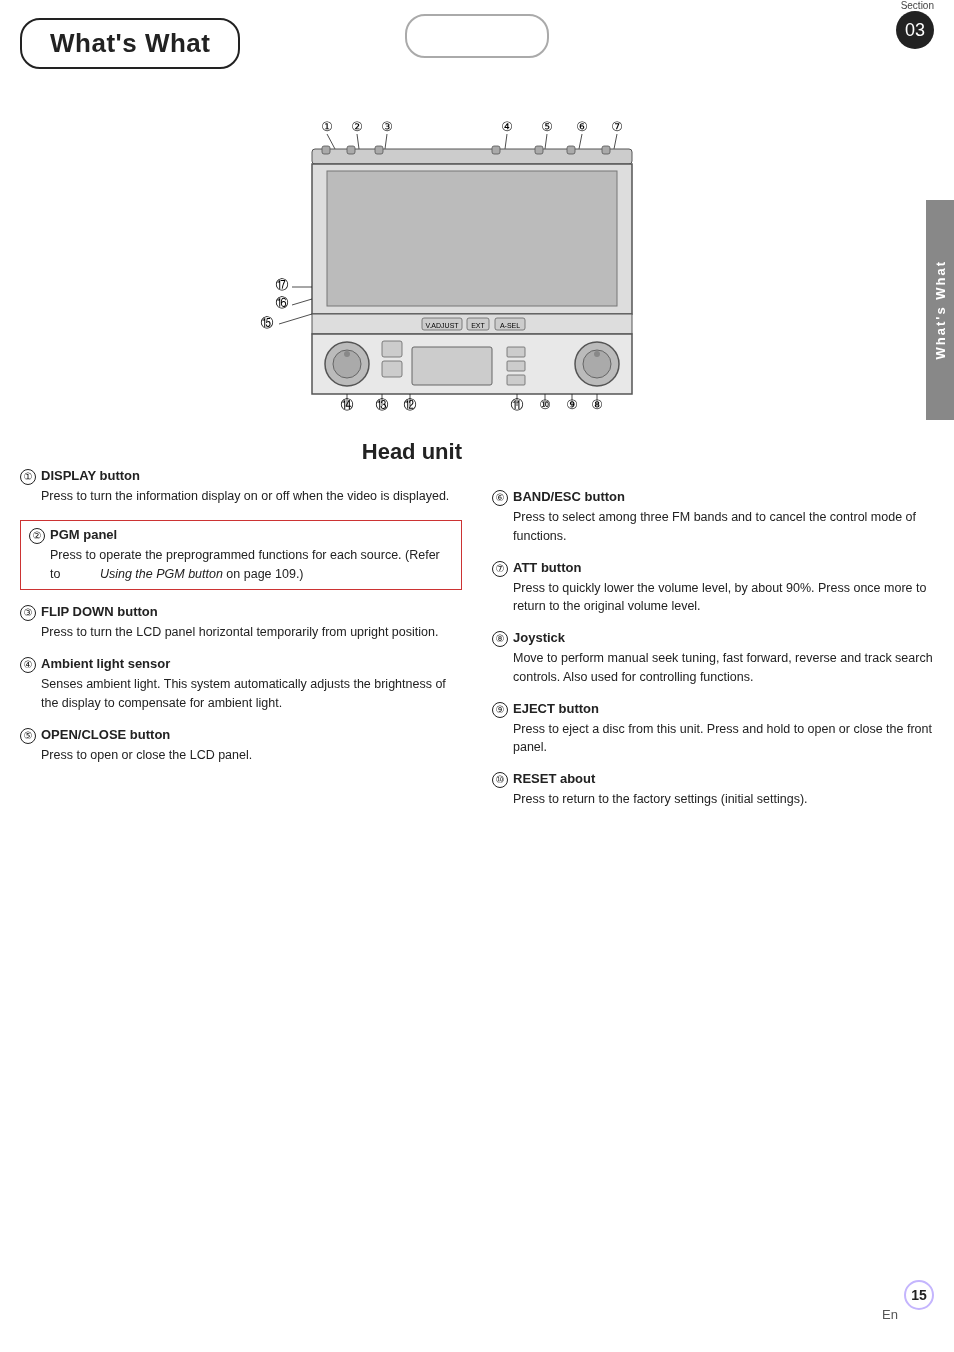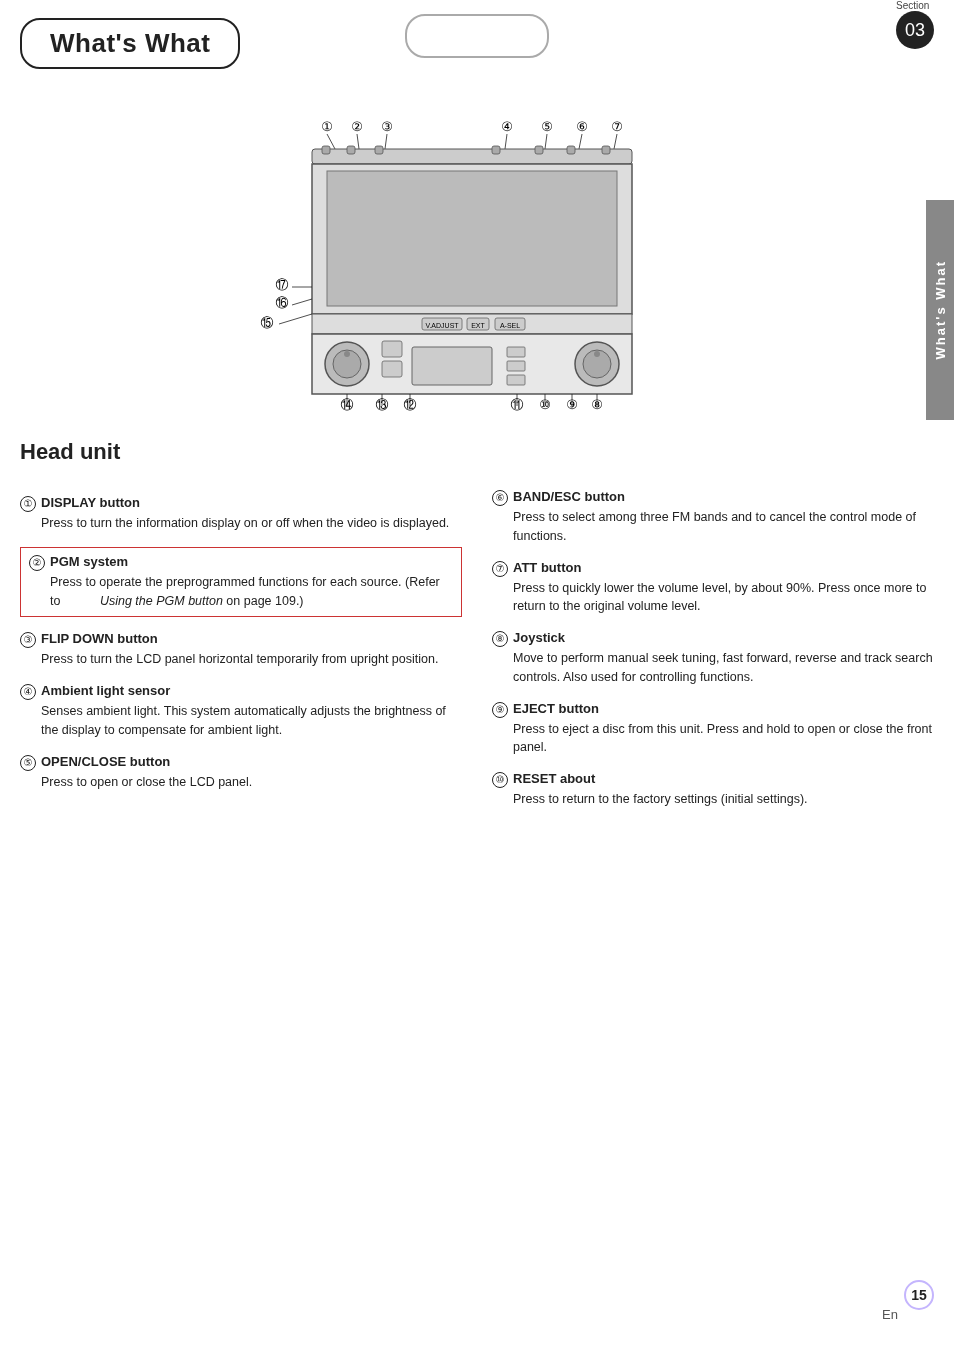--- a/index.html
+++ b/index.html
@@ -28,21 +28,21 @@
       display: inline-block;
     }
     .title-box h1 {
       font-size: 26px;
       font-weight: 900;
       letter-spacing: 0.5px;
     }
     .section-label-box {
       display: flex;
       flex-direction: column;
-      align-items: flex-start;
+      align-items: flex-end;
       position: absolute;
       right: 20px;
       top: 0;
     }
     .section-text {
       font-size: 10px;
       color: #444;
     }
     .section-num-box {
       background: #222;
@@ -106,21 +106,22 @@
       gap: 30px;
     }
     .col-left, .col-right {
       flex: 1;
     }
 
     
     .section-heading {
       font-size: 22px;
       font-weight: 900;
-      margin-bottom: 30px;
+      margin-bottom: 3px;
+      text-align: right;
     }
 
     
     .item {
       margin-bottom: 14px;
     }
     .item-title {
       font-weight: bold;
       font-size: 13px;
       margin-bottom: 2px;
@@ -305,21 +306,21 @@
       <div class="item-title">
         <span class="item-num-circle">①</span>
         <strong>DISPLAY button</strong>
       </div>
       <div class="item-body">Press to turn the information display on or off when the video is displayed.</div>
     </div>
 
     <div class="item item-highlighted">
       <div class="item-title">
         <span class="item-num-circle">②</span>
-        <strong>PGM system</strong>
+        <strong>PGM panel</strong>
       </div>
       <div class="item-body">Press to operate the preprogrammed functions for each source. (Refer to <em>Using the PGM button</em> on page 109.)</div>
     </div>
 
     <div class="item">
       <div class="item-title">
         <span class="item-num-circle">③</span>
         <strong>FLIP DOWN button</strong>
       </div>
       <div class="item-body">Press to turn the LCD panel horizontal temporarily from upright position.</div>

